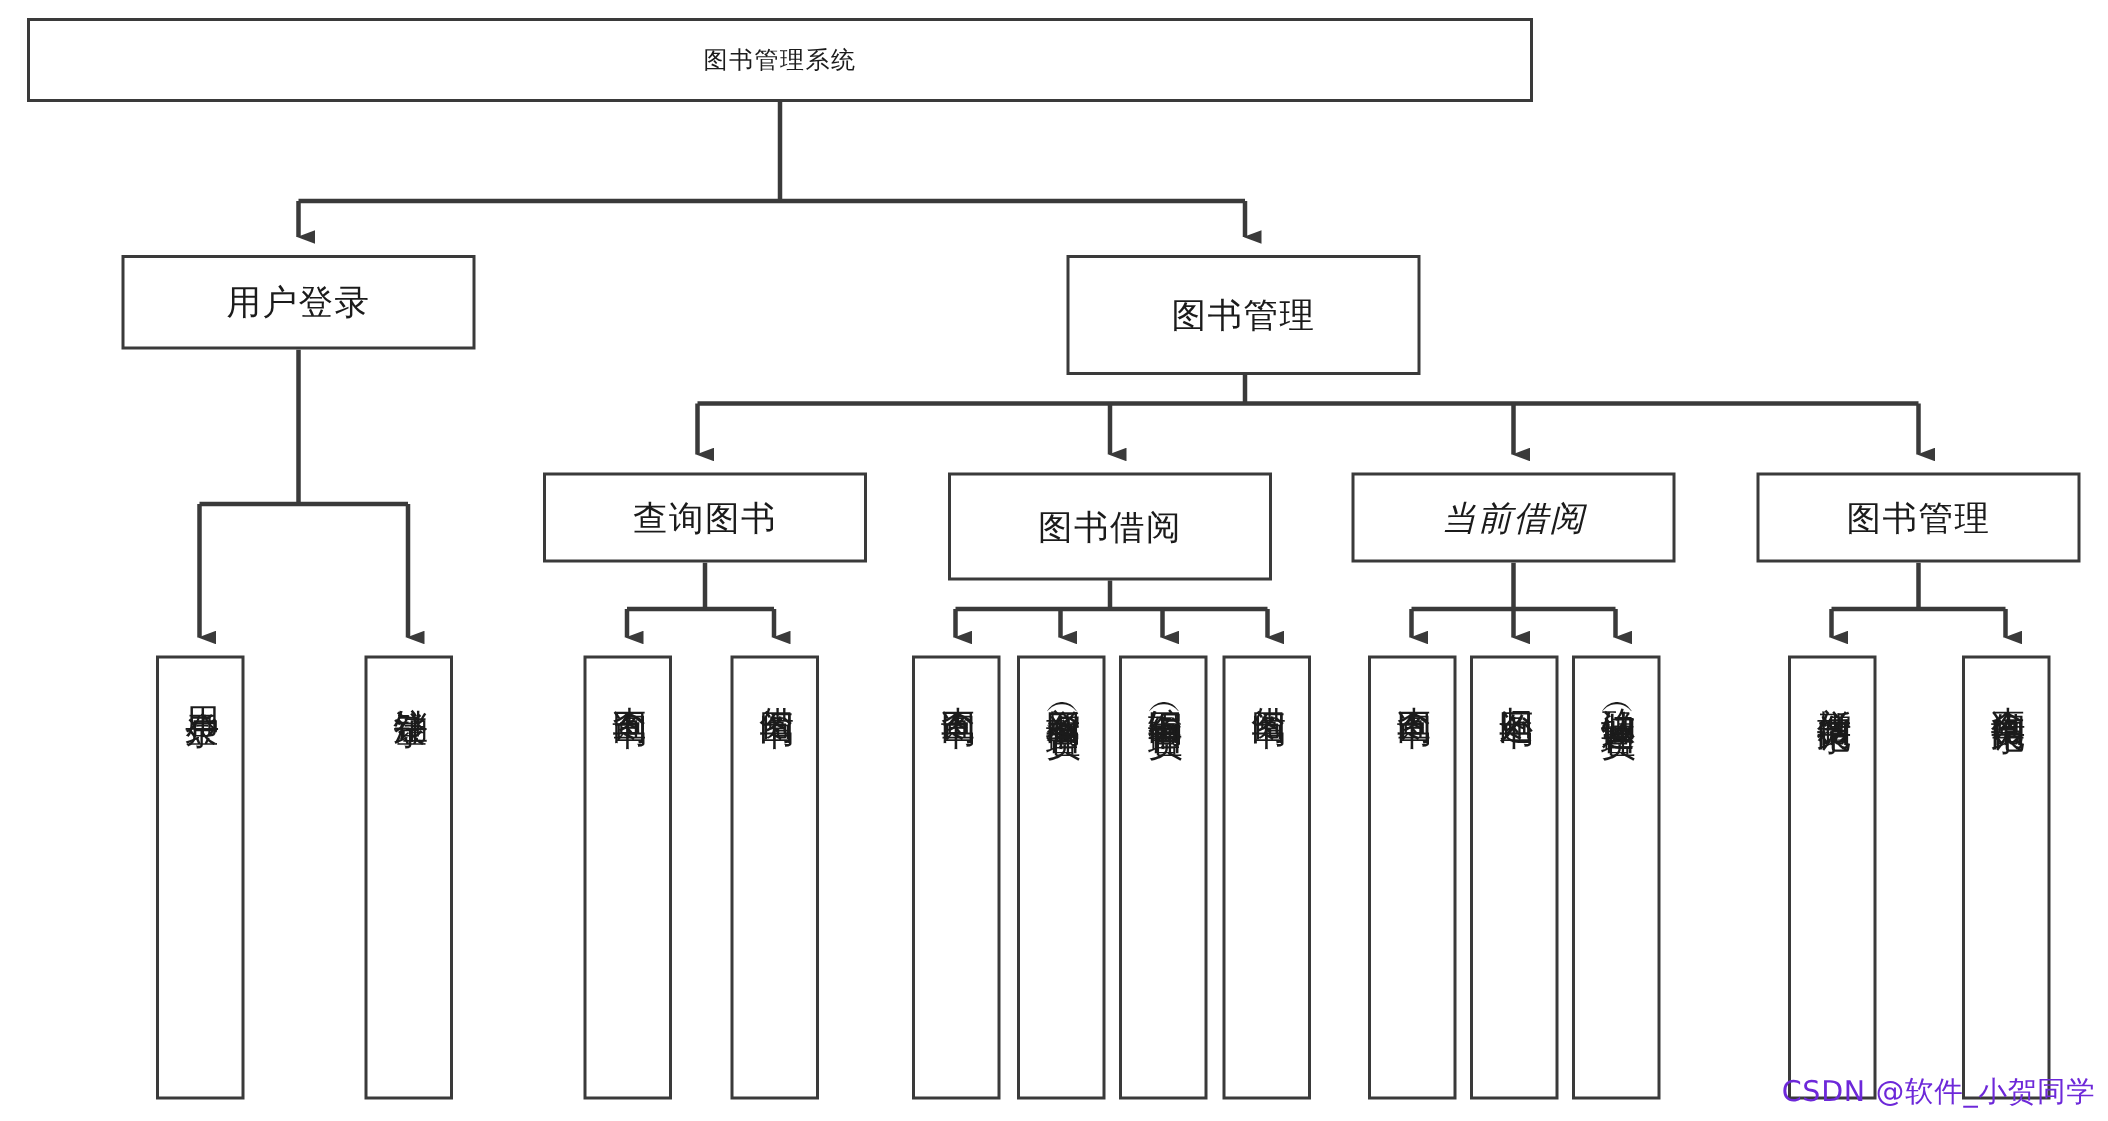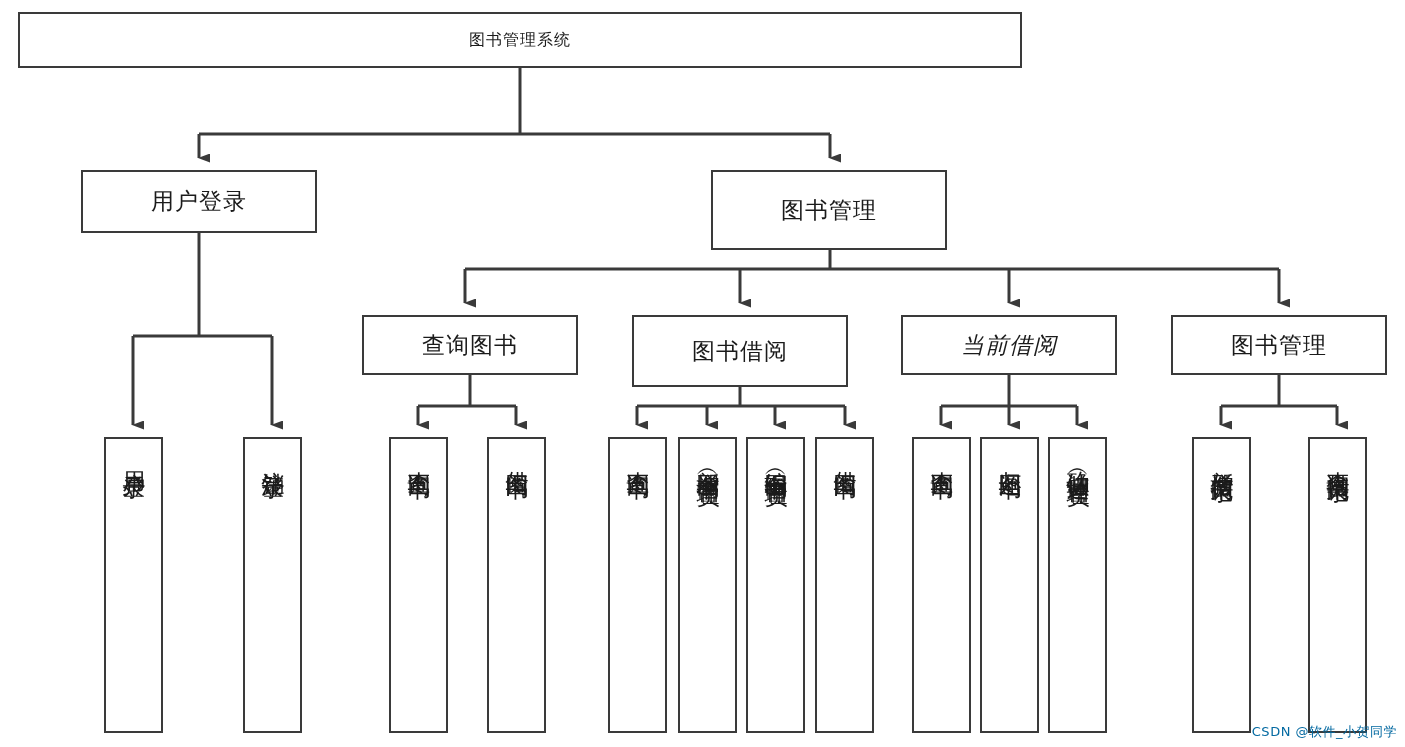--- a/index.html
+++ b/index.html
@@ -53,22 +53,22 @@
     font-size: 23px;
     line-height: 1.12;
     letter-spacing: 2px;
     white-space: nowrap;
     color: #1b1b1b;
   }
   .watermark {
     position: absolute;
     right: 8px;
     bottom: 6px;
-    font-size: 13px;
-    color: #0369a1;
+    font-size: 19px;
+    color: #6d28d9;
     letter-spacing: 0.5px;
     white-space: nowrap;
   }
 </style>
 </head>
 <body>
 
 <div id="canvas">
 
   <svg class="connectors" viewBox="0 0 1405 747">

